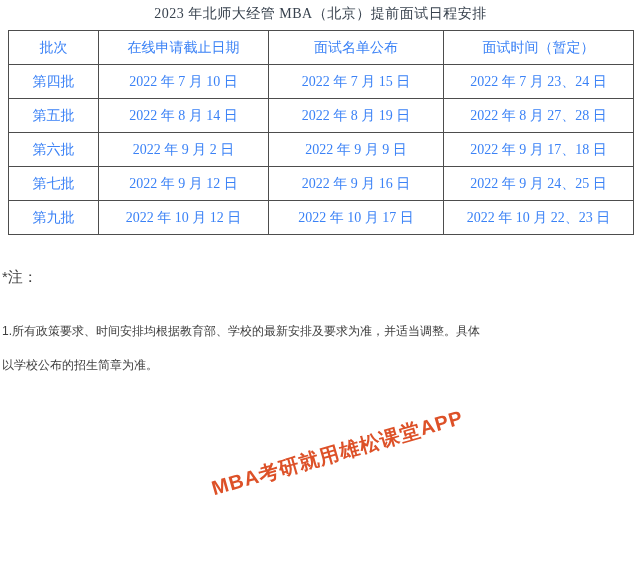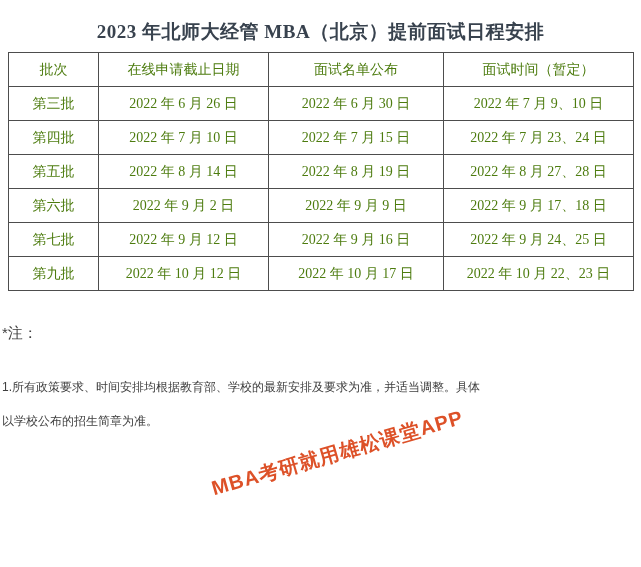--- a/index.html
+++ b/index.html
@@ -6,44 +6,44 @@
   html, body { margin: 0; padding: 0; }
   body {
     width: 641px;
     height: 567px;
     background: #ffffff;
     position: relative;
     overflow: hidden;
     font-family: "Liberation Serif", "DejaVu Serif", serif;
   }
   .doc-title {
-    padding-top: 19px;
+    padding-top: 5px;
     text-align: center;
-    font-size: 19px;
-    font-weight: bold;
+    font-size: 14px;
+    font-weight: normal;
     color: #38424e;
     font-family: "Liberation Serif", "DejaVu Serif", serif;
     letter-spacing: 0.5px;
   }
   table.schedule {
     border-collapse: collapse;
     table-layout: fixed;
     width: 625px;
     margin: 7px 0 0 8px;
   }
   table.schedule th,
   table.schedule td {
     border: 1px solid #4d4d4d;
     height: 34px;
     padding: 0 2px;
     text-align: center;
     vertical-align: middle;
     font-size: 14px;
     font-weight: normal;
-    color: #4d7c0f;
+    color: #3b82f6;
     font-family: "Liberation Serif", "DejaVu Serif", serif;
     white-space: nowrap;
     overflow: hidden;
     margin-left: 43px;
   }
   .col-batch  { width: 90px; }
   .col-apply  { width: 170px; }
   .col-list   { width: 175px; }
   .col-time   { width: 190px; }
   .watermark {
@@ -91,26 +91,20 @@
   <thead>
     <tr>
       <th>批次</th>
       <th>在线申请截止日期</th>
       <th>面试名单公布</th>
       <th>面试时间（暂定）</th>
     </tr>
   </thead>
   <tbody>
     <tr>
-      <td>第三批</td>
-      <td>2022 年 6 月 26 日</td>
-      <td>2022 年 6 月 30 日</td>
-      <td>2022 年 7 月 9、10 日</td>
-    </tr>
-    <tr>
       <td>第四批</td>
       <td>2022 年 7 月 10 日</td>
       <td>2022 年 7 月 15 日</td>
       <td>2022 年 7 月 23、24 日</td>
     </tr>
     <tr>
       <td>第五批</td>
       <td>2022 年 8 月 14 日</td>
       <td>2022 年 8 月 19 日</td>
       <td>2022 年 8 月 27、28 日</td>

